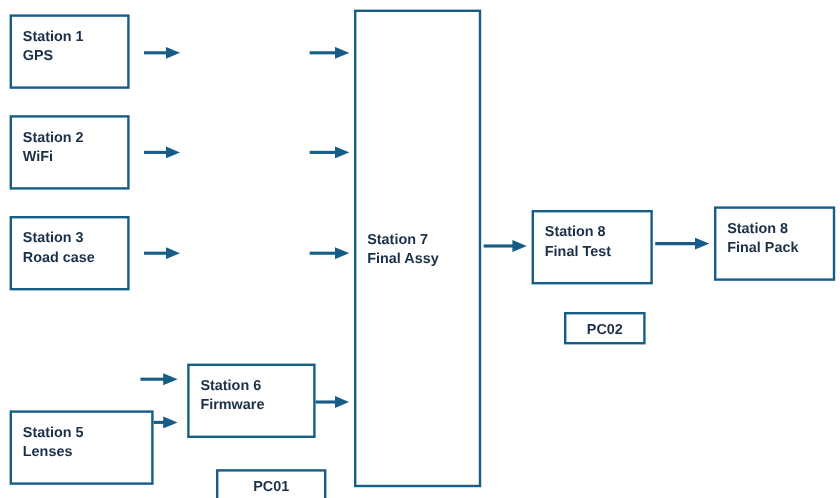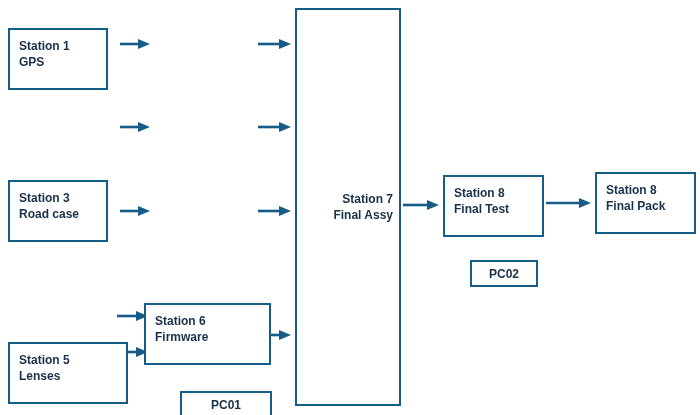--- a/index.html
+++ b/index.html
@@ -40,21 +40,20 @@
     font-weight:bold;
     line-height:16px;
     padding:8px 6px 0 9px;
     z-index:2;
   }
   .node.center-v{
     display:flex;
     flex-direction:column;
     justify-content:center;
     padding-top:0;
-    text-align:right;
   }
   .pcbox{
     position:absolute;
     background:#ffffff;
     border:2px solid var(--accent);
     color:var(--text);
     font-size:12px;
     font-weight:bold;
     display:flex;
     align-items:center;
@@ -88,38 +87,42 @@
 
     <line x1="117" y1="352" x2="138" y2="352" marker-end="url(#ah)"></line>
 
     <line x1="259" y1="335" x2="281" y2="335" marker-end="url(#ah)"></line>
 
     <line x1="403" y1="205" x2="429" y2="205" marker-end="url(#ah)"></line>
 
     <line x1="546" y1="203" x2="581" y2="203" marker-end="url(#ah)"></line>
   </svg>
 
-  <div class="node" style="left:8px;top:28px;width:100px;height:62px">
+  <div class="node" style="left:8px;top:12px;width:100px;height:62px">
     <div>Station 1</div>
     <div>GPS</div>
   </div>
 
+  <div class="node" style="left:8px;top:96px;width:100px;height:62px">
+    <div>Station 2</div>
+    <div>WiFi</div>
+  </div>
 
   <div class="node" style="left:8px;top:180px;width:100px;height:62px">
     <div>Station 3</div>
     <div>Road case</div>
   </div>
 
 
   <div class="node" style="left:8px;top:342px;width:120px;height:62px">
     <div>Station 5</div>
     <div>Lenses</div>
   </div>
 
-  <div class="node" style="left:144px;top:303px;width:127px;height:62px">
+  <div class="node" style="left:156px;top:303px;width:107px;height:62px">
     <div>Station 6</div>
     <div>Firmware</div>
   </div>
 
   <div class="pcbox" style="left:180px;top:362px;width:92px;height:27px">
     <span>PC01</span>
   </div>
 
   <div class="node center-v" style="left:295px;top:8px;width:106px;height:398px">
     <div>Station 7</div>

